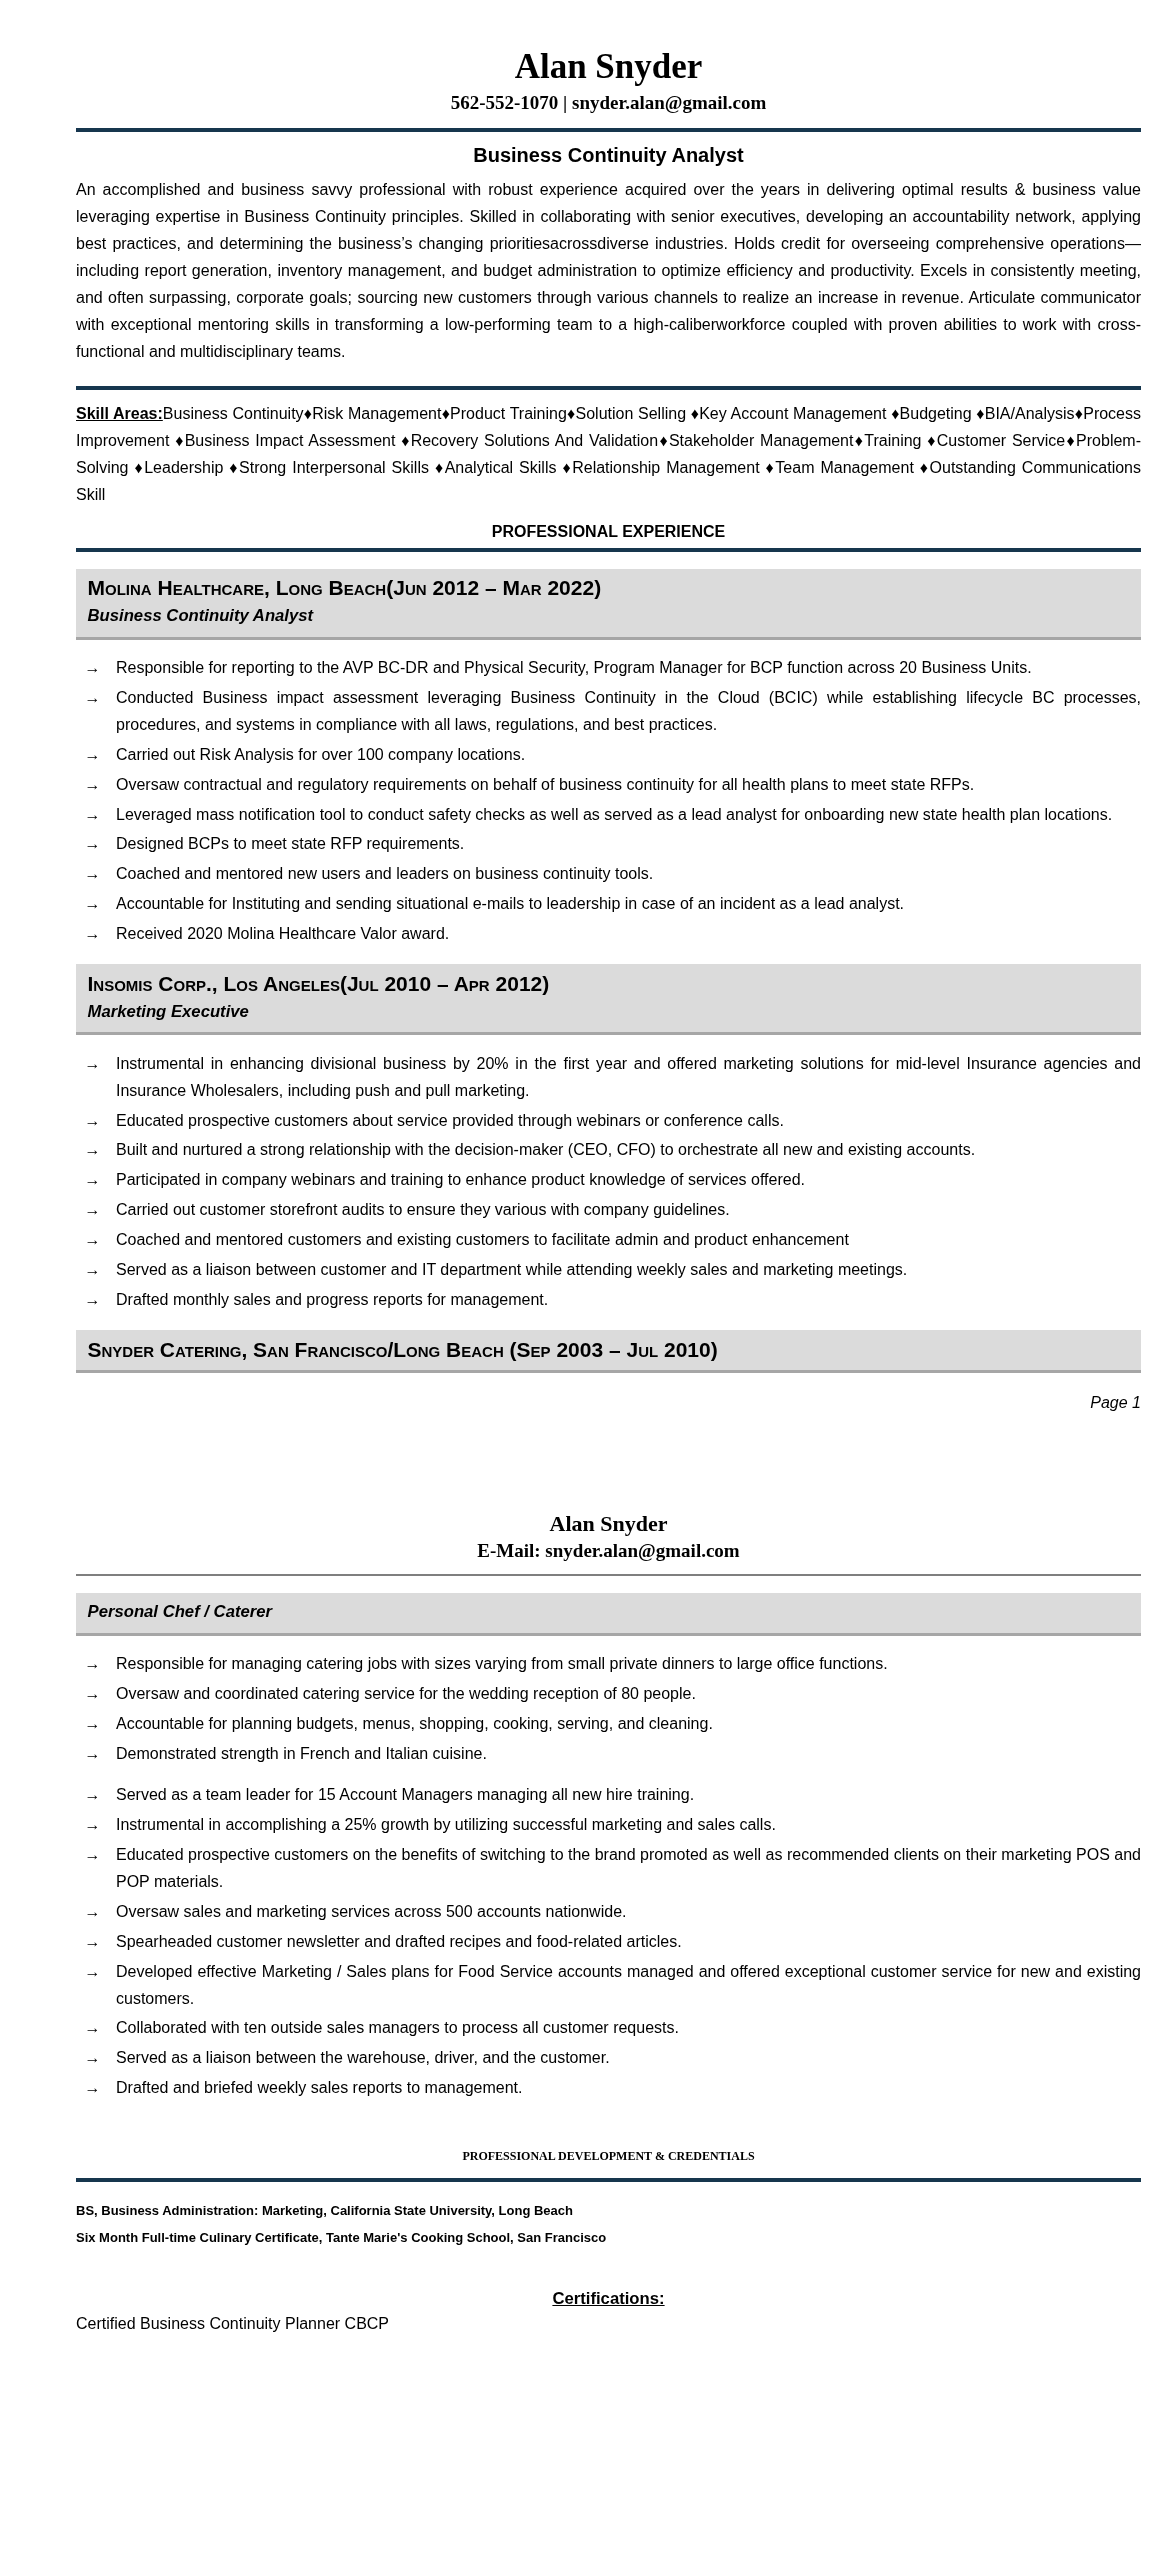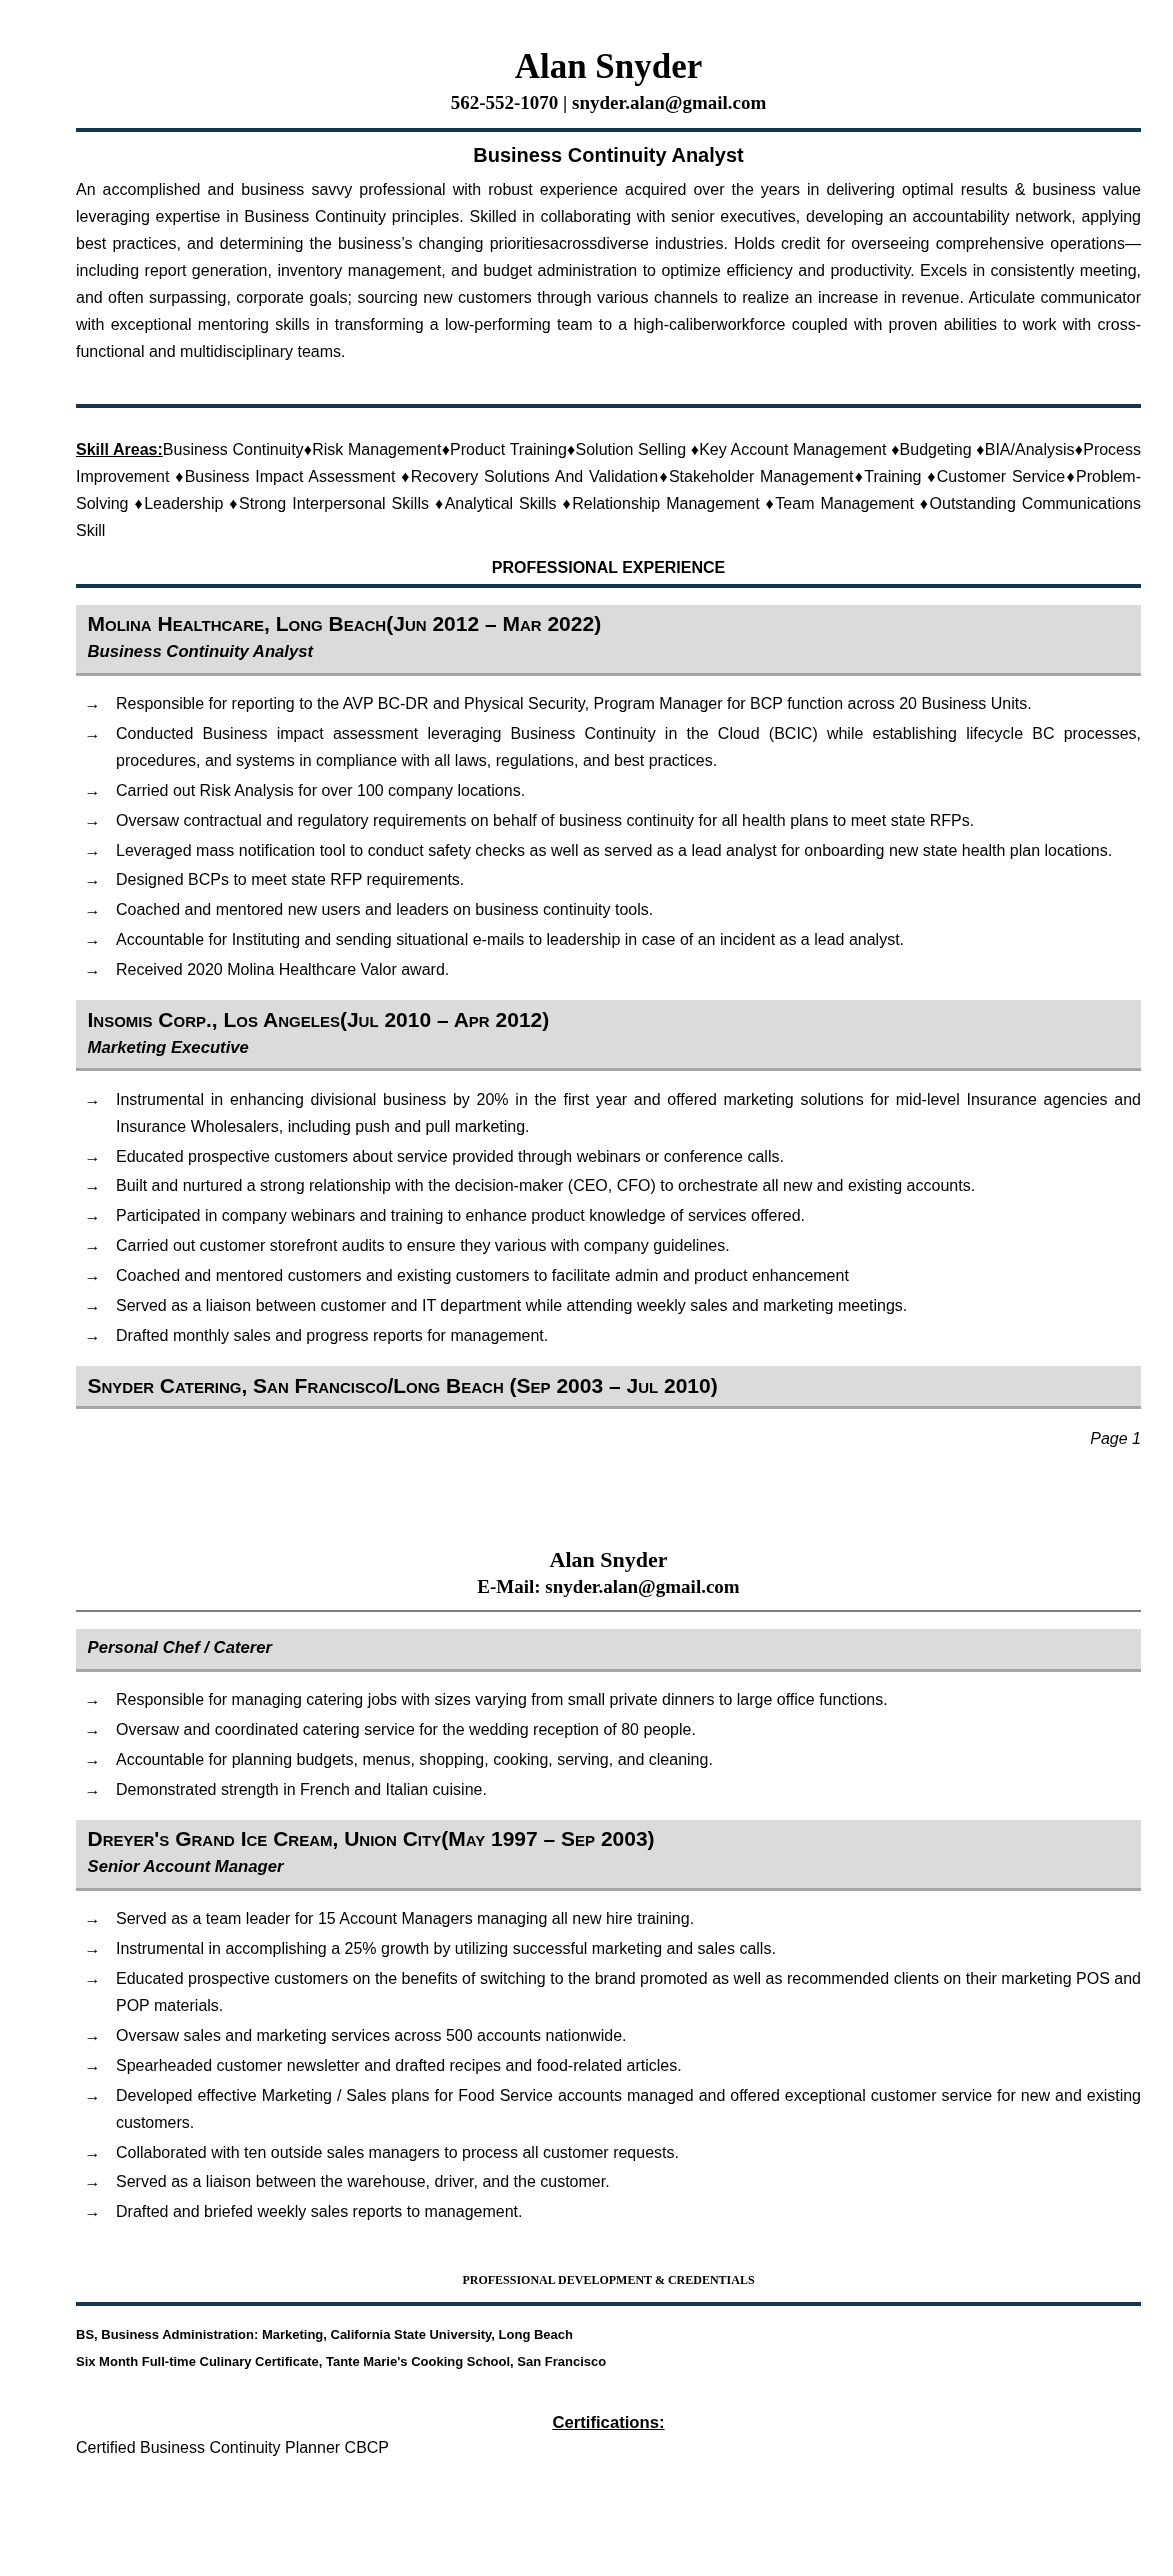--- a/index.html
+++ b/index.html
@@ -46,23 +46,23 @@
     margin-top: 12.4px;
   }
   .summary {
     font-size: 16px;
     line-height: 27px;
     text-align: justify;
     margin-top: 8.6px;
   }
   
   .skills-box {
-    margin-top: 39px;
+    margin-top: 21px;
     border-top: 4.8px solid #16364E;
-    padding-top: 28px;
+    padding-top: 10px;
   }
   .skills-text {
     font-size: 16px;
     line-height: 27px;
     text-align: justify;
   }
   .skills-label {
     font-weight: bold;
     text-decoration: underline;
   }
@@ -231,24 +231,20 @@
   <div class="job-header">
     <div class="job-title" style="margin-top:0;">Personal Chef / Caterer</div>
   </div>
   <ul class="bullets">
     <li><span class="arrow">→</span><span>Responsible for managing catering jobs with sizes varying from small private dinners to large office functions.</span></li>
     <li><span class="arrow">→</span><span>Oversaw and coordinated catering service for the wedding reception of 80 people.</span></li>
     <li><span class="arrow">→</span><span>Accountable for planning budgets, menus, shopping, cooking, serving, and cleaning.</span></li>
     <li><span class="arrow">→</span><span>Demonstrated strength in French and Italian cuisine.</span></li>
   </ul>
 
-  <div class="job-header">
-    <div class="job-company">Dreyer's Grand Ice Cream, Union City(May 1997 – Sep 2003)</div>
-    <div class="job-title">Senior Account Manager</div>
-  </div>
   <ul class="bullets">
     <li><span class="arrow">→</span><span>Served as a team leader for 15 Account Managers managing all new hire training.</span></li>
     <li><span class="arrow">→</span><span>Instrumental in accomplishing a 25% growth by utilizing successful marketing and sales calls.</span></li>
     <li><span class="arrow">→</span><span>Educated prospective customers on the benefits of switching to the brand promoted as well as recommended clients on their marketing POS and POP materials.</span></li>
     <li><span class="arrow">→</span><span>Oversaw sales and marketing services across 500 accounts nationwide.</span></li>
     <li><span class="arrow">→</span><span>Spearheaded customer newsletter and drafted recipes and food-related articles.</span></li>
     <li><span class="arrow">→</span><span>Developed effective Marketing / Sales plans for Food Service accounts managed and offered exceptional customer service for new and existing customers.</span></li>
     <li><span class="arrow">→</span><span>Collaborated with ten outside sales managers to process all customer requests.</span></li>
     <li><span class="arrow">→</span><span>Served as a liaison between the warehouse, driver, and the customer.</span></li>
     <li><span class="arrow">→</span><span>Drafted and briefed weekly sales reports to management.</span></li>

